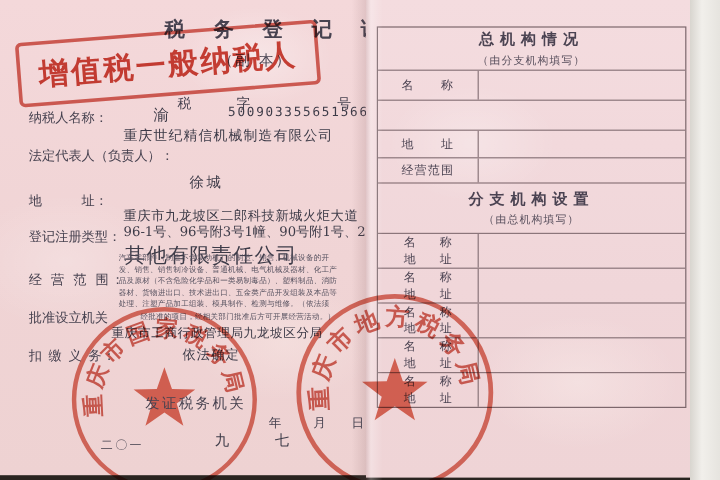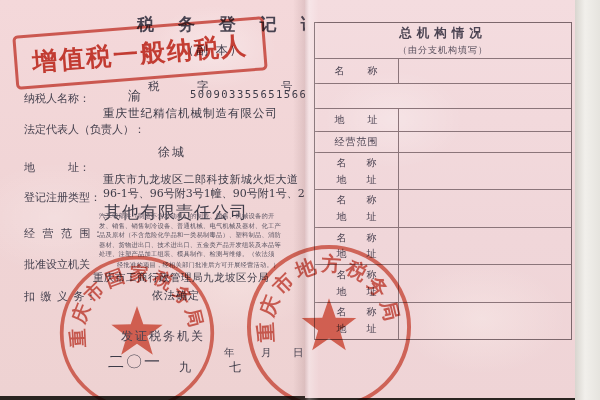--- a/index.html
+++ b/index.html
@@ -116,21 +116,21 @@
 
     <div class="t" style="left:24px;top:289px;font-size:11px;letter-spacing:1px;">扣 缴 义 务：</div>
     <div class="t hand" style="left:152px;top:288px;font-size:11px;letter-spacing:1px;">依法确定</div>
 
     <div class="t" style="left:121px;top:328px;font-size:12px;letter-spacing:2px;z-index:7;">发证税务机关</div>
 
     <div class="t" style="left:224px;top:346px;font-size:10.5px;z-index:7;">年</div>
     <div class="t" style="left:261px;top:346px;font-size:10.5px;z-index:7;">月</div>
     <div class="t" style="left:293px;top:346px;font-size:10.5px;z-index:7;">日</div>
 
-    <div class="t hand" style="left:84px;top:352px;font-size:16px;letter-spacing:2px;z-index:7;margin-left:24px;">二〇一</div>
+    <div class="t hand" style="left:84px;top:364px;font-size:10px;letter-spacing:2px;z-index:7;">二〇一</div>
     <div class="t hand" style="left:179px;top:359px;font-size:12px;z-index:7;">九</div>
     <div class="t hand" style="left:229px;top:359px;font-size:12px;z-index:7;">七</div>
 
   </div>
 
   <div class="page page-right">
     <div class="formtable">
 
       <div class="sect-head" style="height:35px;">
         <div class="sect-title">总机构情况</div>
@@ -145,20 +145,24 @@
       </div>
       <div class="frow" style="height:23px;">
         <div class="flabel">地　　址</div>
         <div class="fvalue"></div>
       </div>
       <div class="frow" style="height:21px;">
         <div class="flabel">经营范围</div>
         <div class="fvalue"></div>
       </div>
 
+      <div class="sect-head" style="height:41px;">
+        <div class="sect-title">分支机构设置</div>
+        <div class="sect-sub">（由总机构填写）</div>
+      </div>
 
       <div class="frow" style="flex:1;">
         <div class="entry-label">
           <div>名　　称</div>
           <div>地　　址</div>
         </div>
         <div class="fvalue"></div>
       </div>
       <div class="frow" style="flex:1;">
         <div class="entry-label">

